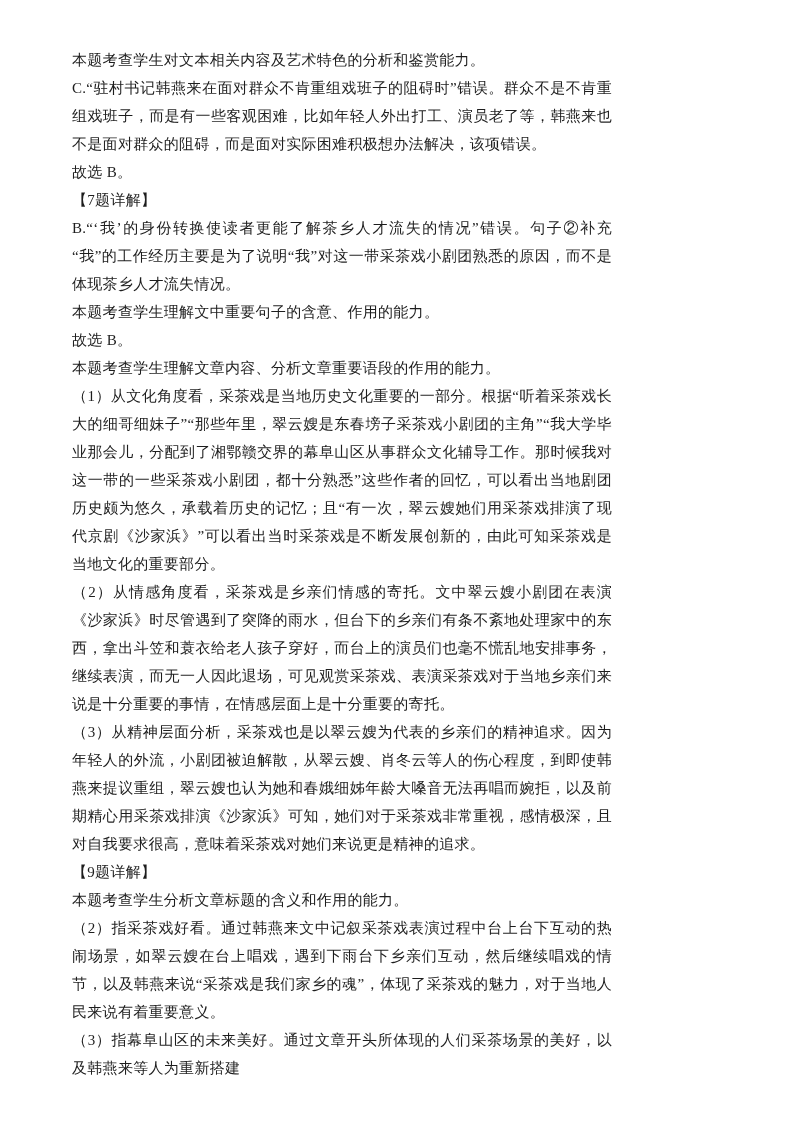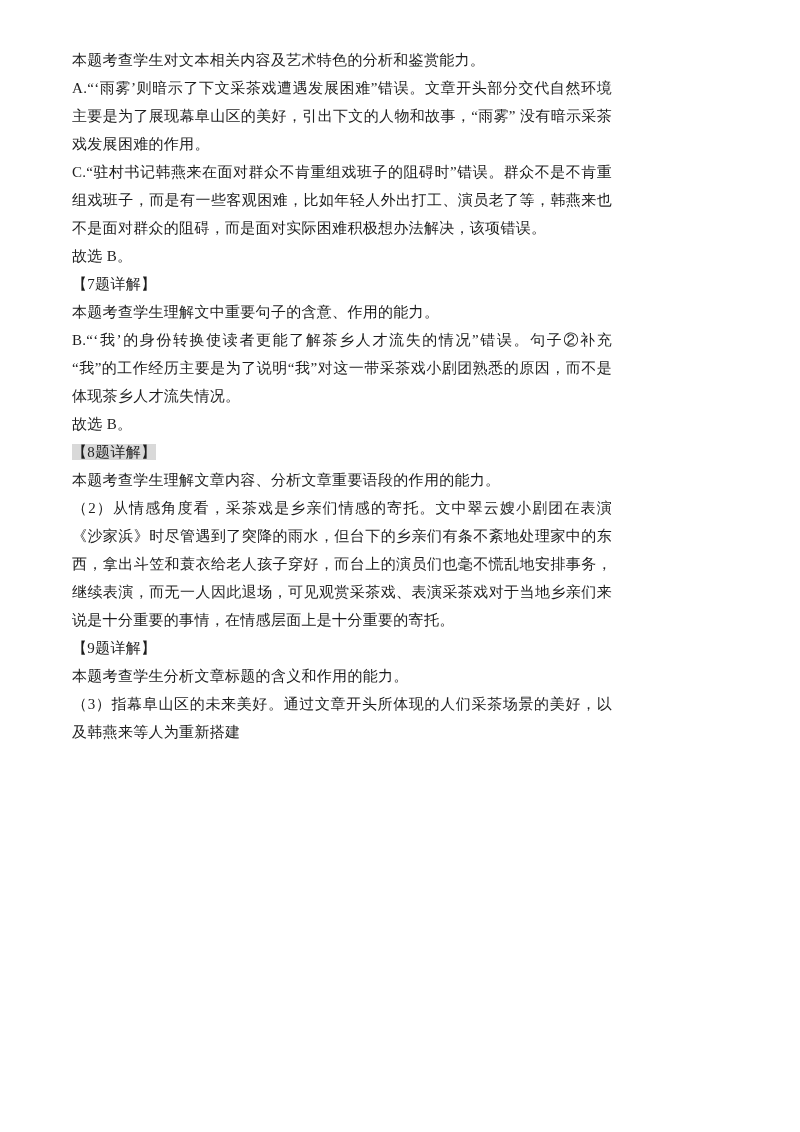--- a/index.html
+++ b/index.html
@@ -30,26 +30,27 @@
   }
   .hl {
     background: #d9d9d9;
   }
 </style>
 </head>
 <body>
 
 <div class="page">
   <div class="para">本题考查学生对文本相关内容及艺术特色的分析和鉴赏能力。</div>
-  <div class="para">A.“‘雨雾’则暗示了下文采茶戏遭遇发展困难”错误。文章开头部分交代自然环境主要是为了展现幕阜山区的美好，引出下文的人物和故事，“雨雾” 没有暗示采茶戏发展困难的作用。</div>
   <div class="para">C.“驻村书记韩燕来在面对群众不肯重组戏班子的阻碍时”错误。群众不是不肯重组戏班子，而是有一些客观困难，比如年轻人外出打工、演员老了等，韩燕来也不是面对群众的阻碍，而是面对实际困难积极想办法解决，该项错误。</div>
   <div class="para">故选 B。</div>
   <div class="para heading">【7题详解】</div>
+  <div class="para">B.“‘我’的身份转换使读者更能了解茶乡人才流失的情况”错误。句子②补充 “我”的工作经历主要是为了说明“我”对这一带采茶戏小剧团熟悉的原因，而不是体现茶乡人才流失情况。</div>
   <div class="para">本题考查学生理解文中重要句子的含意、作用的能力。</div>
-  <div class="para">B.“‘我’的身份转换使读者更能了解茶乡人才流失的情况”错误。句子②补充 “我”的工作经历主要是为了说明“我”对这一带采茶戏小剧团熟悉的原因，而不是体现茶乡人才流失情况。</div>
   <div class="para">故选 B。</div>
-  <div class="para heading"><span class="hl">【8题详解】</span></div>
   <div class="para">本题考查学生理解文章内容、分析文章重要语段的作用的能力。</div>
+  <div class="para">（1）从文化角度看，采茶戏是当地历史文化重要的一部分。根据“听着采茶戏长大的细哥细妹子”“那些年里，翠云嫂是东春塝子采茶戏小剧团的主角”“我大学毕业那会儿，分配到了湘鄂赣交界的幕阜山区从事群众文化辅导工作。那时候我对这一带的一些采茶戏小剧团，都十分熟悉”这些作者的回忆，可以看出当地剧团历史颇为悠久，承载着历史的记忆；且“有一次，翠云嫂她们用采茶戏排演了现代京剧《沙家浜》”可以看出当时采茶戏是不断发展创新的，由此可知采茶戏是当地文化的重要部分。</div>
   <div class="para">（2）从情感角度看，采茶戏是乡亲们情感的寄托。文中翠云嫂小剧团在表演《沙家浜》时尽管遇到了突降的雨水，但台下的乡亲们有条不紊地处理家中的东西，拿出斗笠和蓑衣给老人孩子穿好，而台上的演员们也毫不慌乱地安排事务，继续表演，而无一人因此退场，可见观赏采茶戏、表演采茶戏对于当地乡亲们来说是十分重要的事情，在情感层面上是十分重要的寄托。</div>
+  <div class="para">（3）从精神层面分析，采茶戏也是以翠云嫂为代表的乡亲们的精神追求。因为年轻人的外流，小剧团被迫解散，从翠云嫂、肖冬云等人的伤心程度，到即使韩燕来提议重组，翠云嫂也认为她和春娥细姊年龄大嗓音无法再唱而婉拒，以及前期精心用采茶戏排演《沙家浜》可知，她们对于采茶戏非常重视，感情极深，且对自我要求很高，意味着采茶戏对她们来说更是精神的追求。</div>
   <div class="para heading">【9题详解】</div>
   <div class="para">本题考查学生分析文章标题的含义和作用的能力。</div>
+  <div class="para">（2）指采茶戏好看。通过韩燕来文中记叙采茶戏表演过程中台上台下互动的热闹场景，如翠云嫂在台上唱戏，遇到下雨台下乡亲们互动，然后继续唱戏的情节，以及韩燕来说“采茶戏是我们家乡的魂”，体现了采茶戏的魅力，对于当地人民来说有着重要意义。</div>
   <div class="para">（3）指幕阜山区的未来美好。通过文章开头所体现的人们采茶场景的美好，以及韩燕来等人为重新搭建</div>
 </div>
 
 </body></html>

